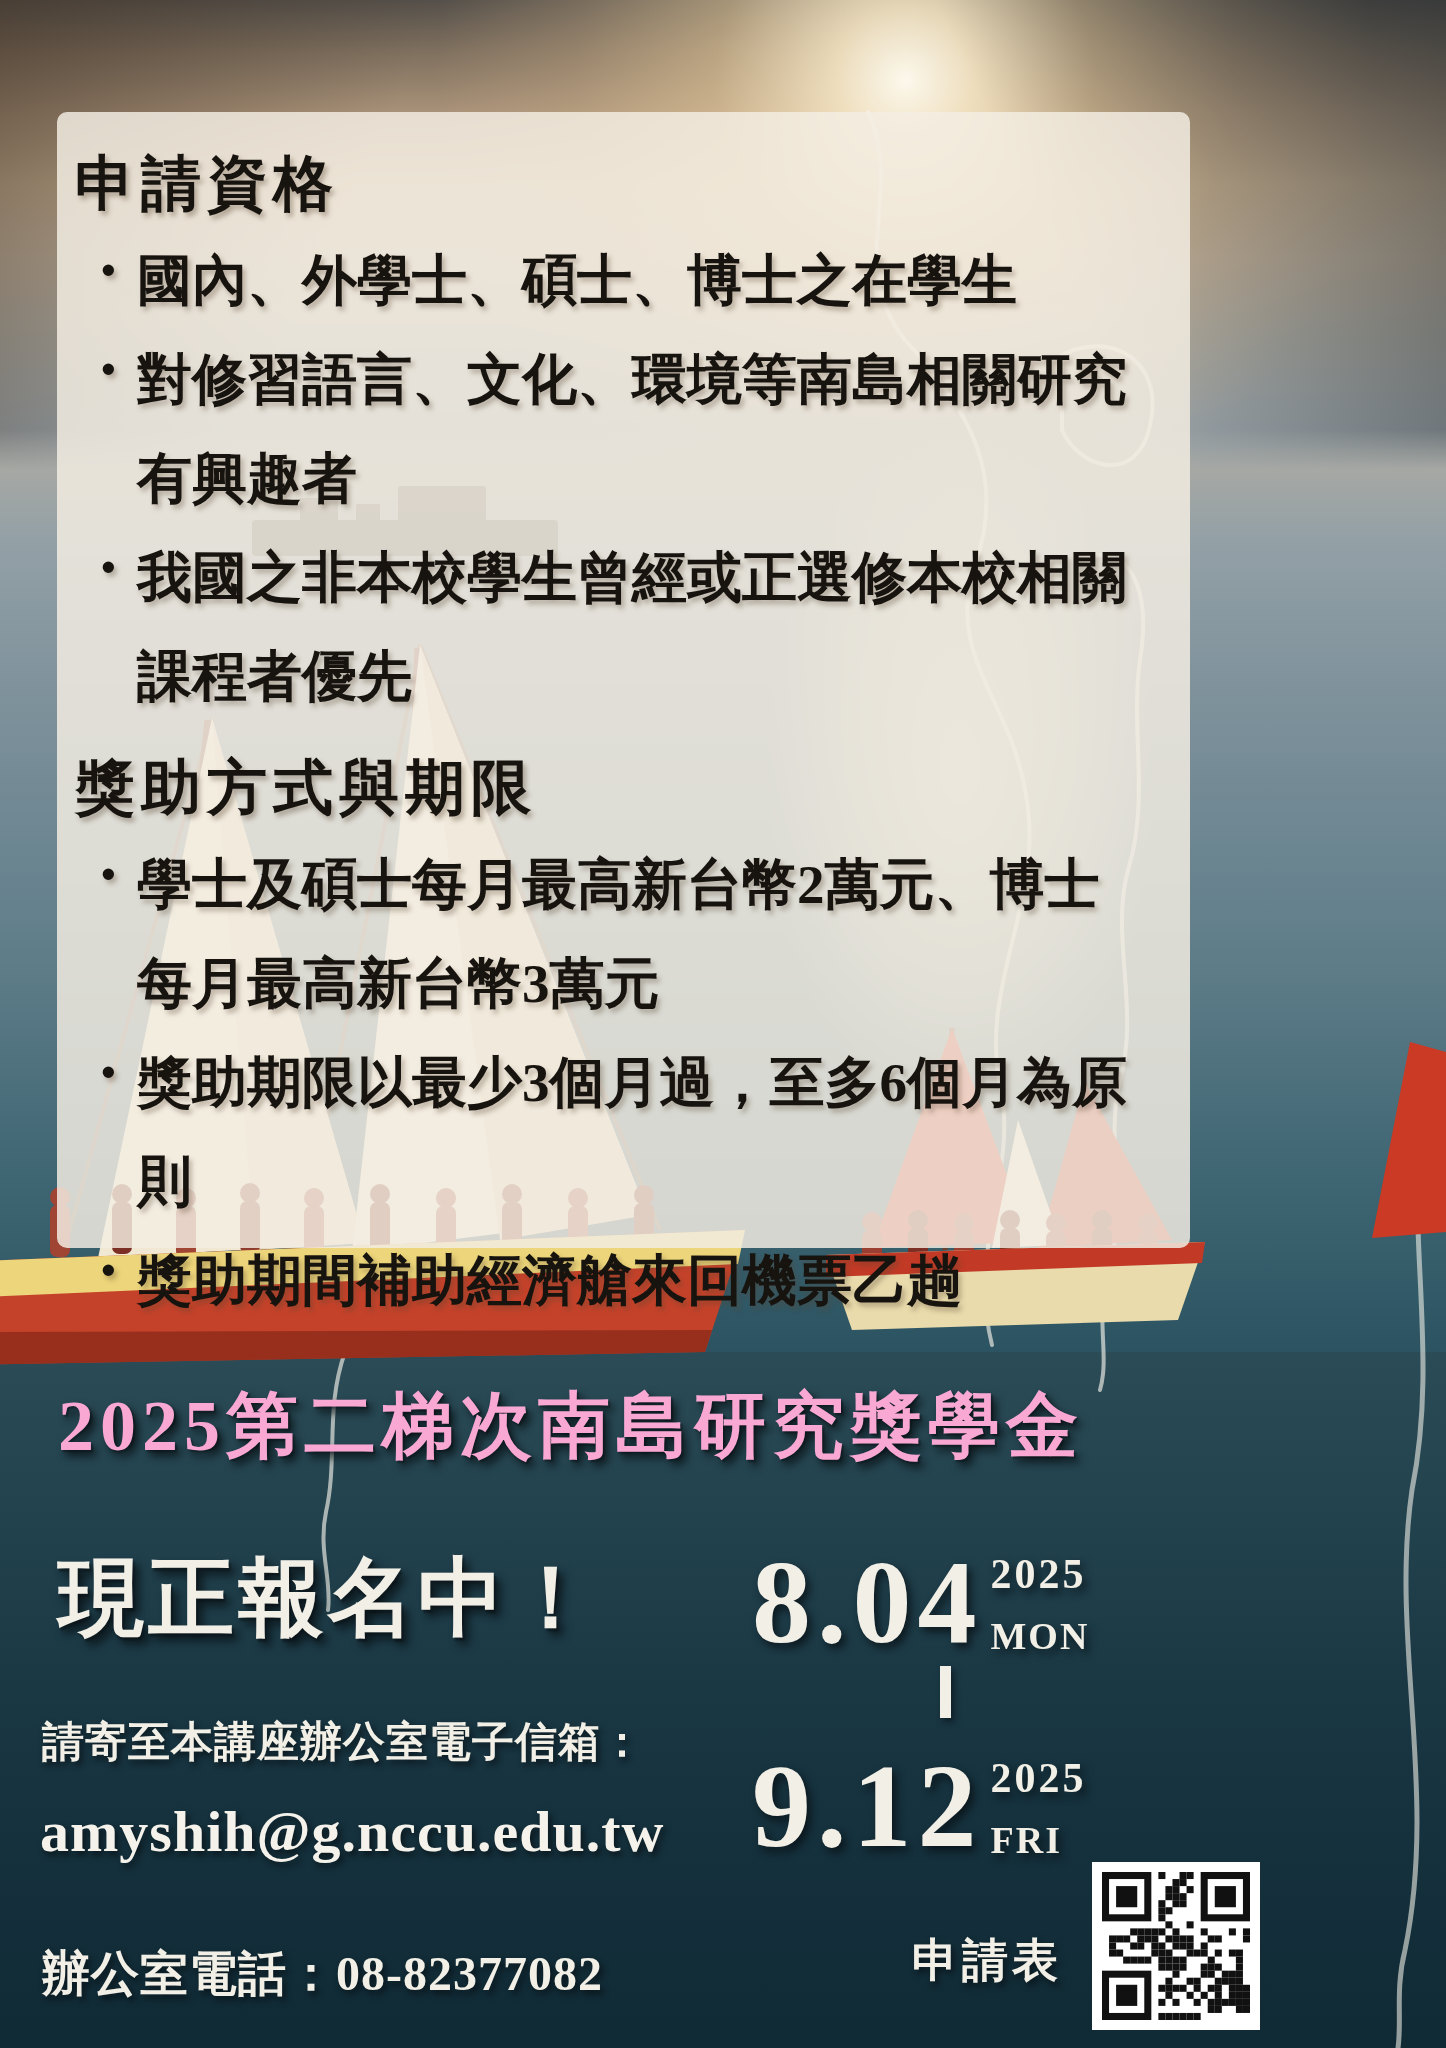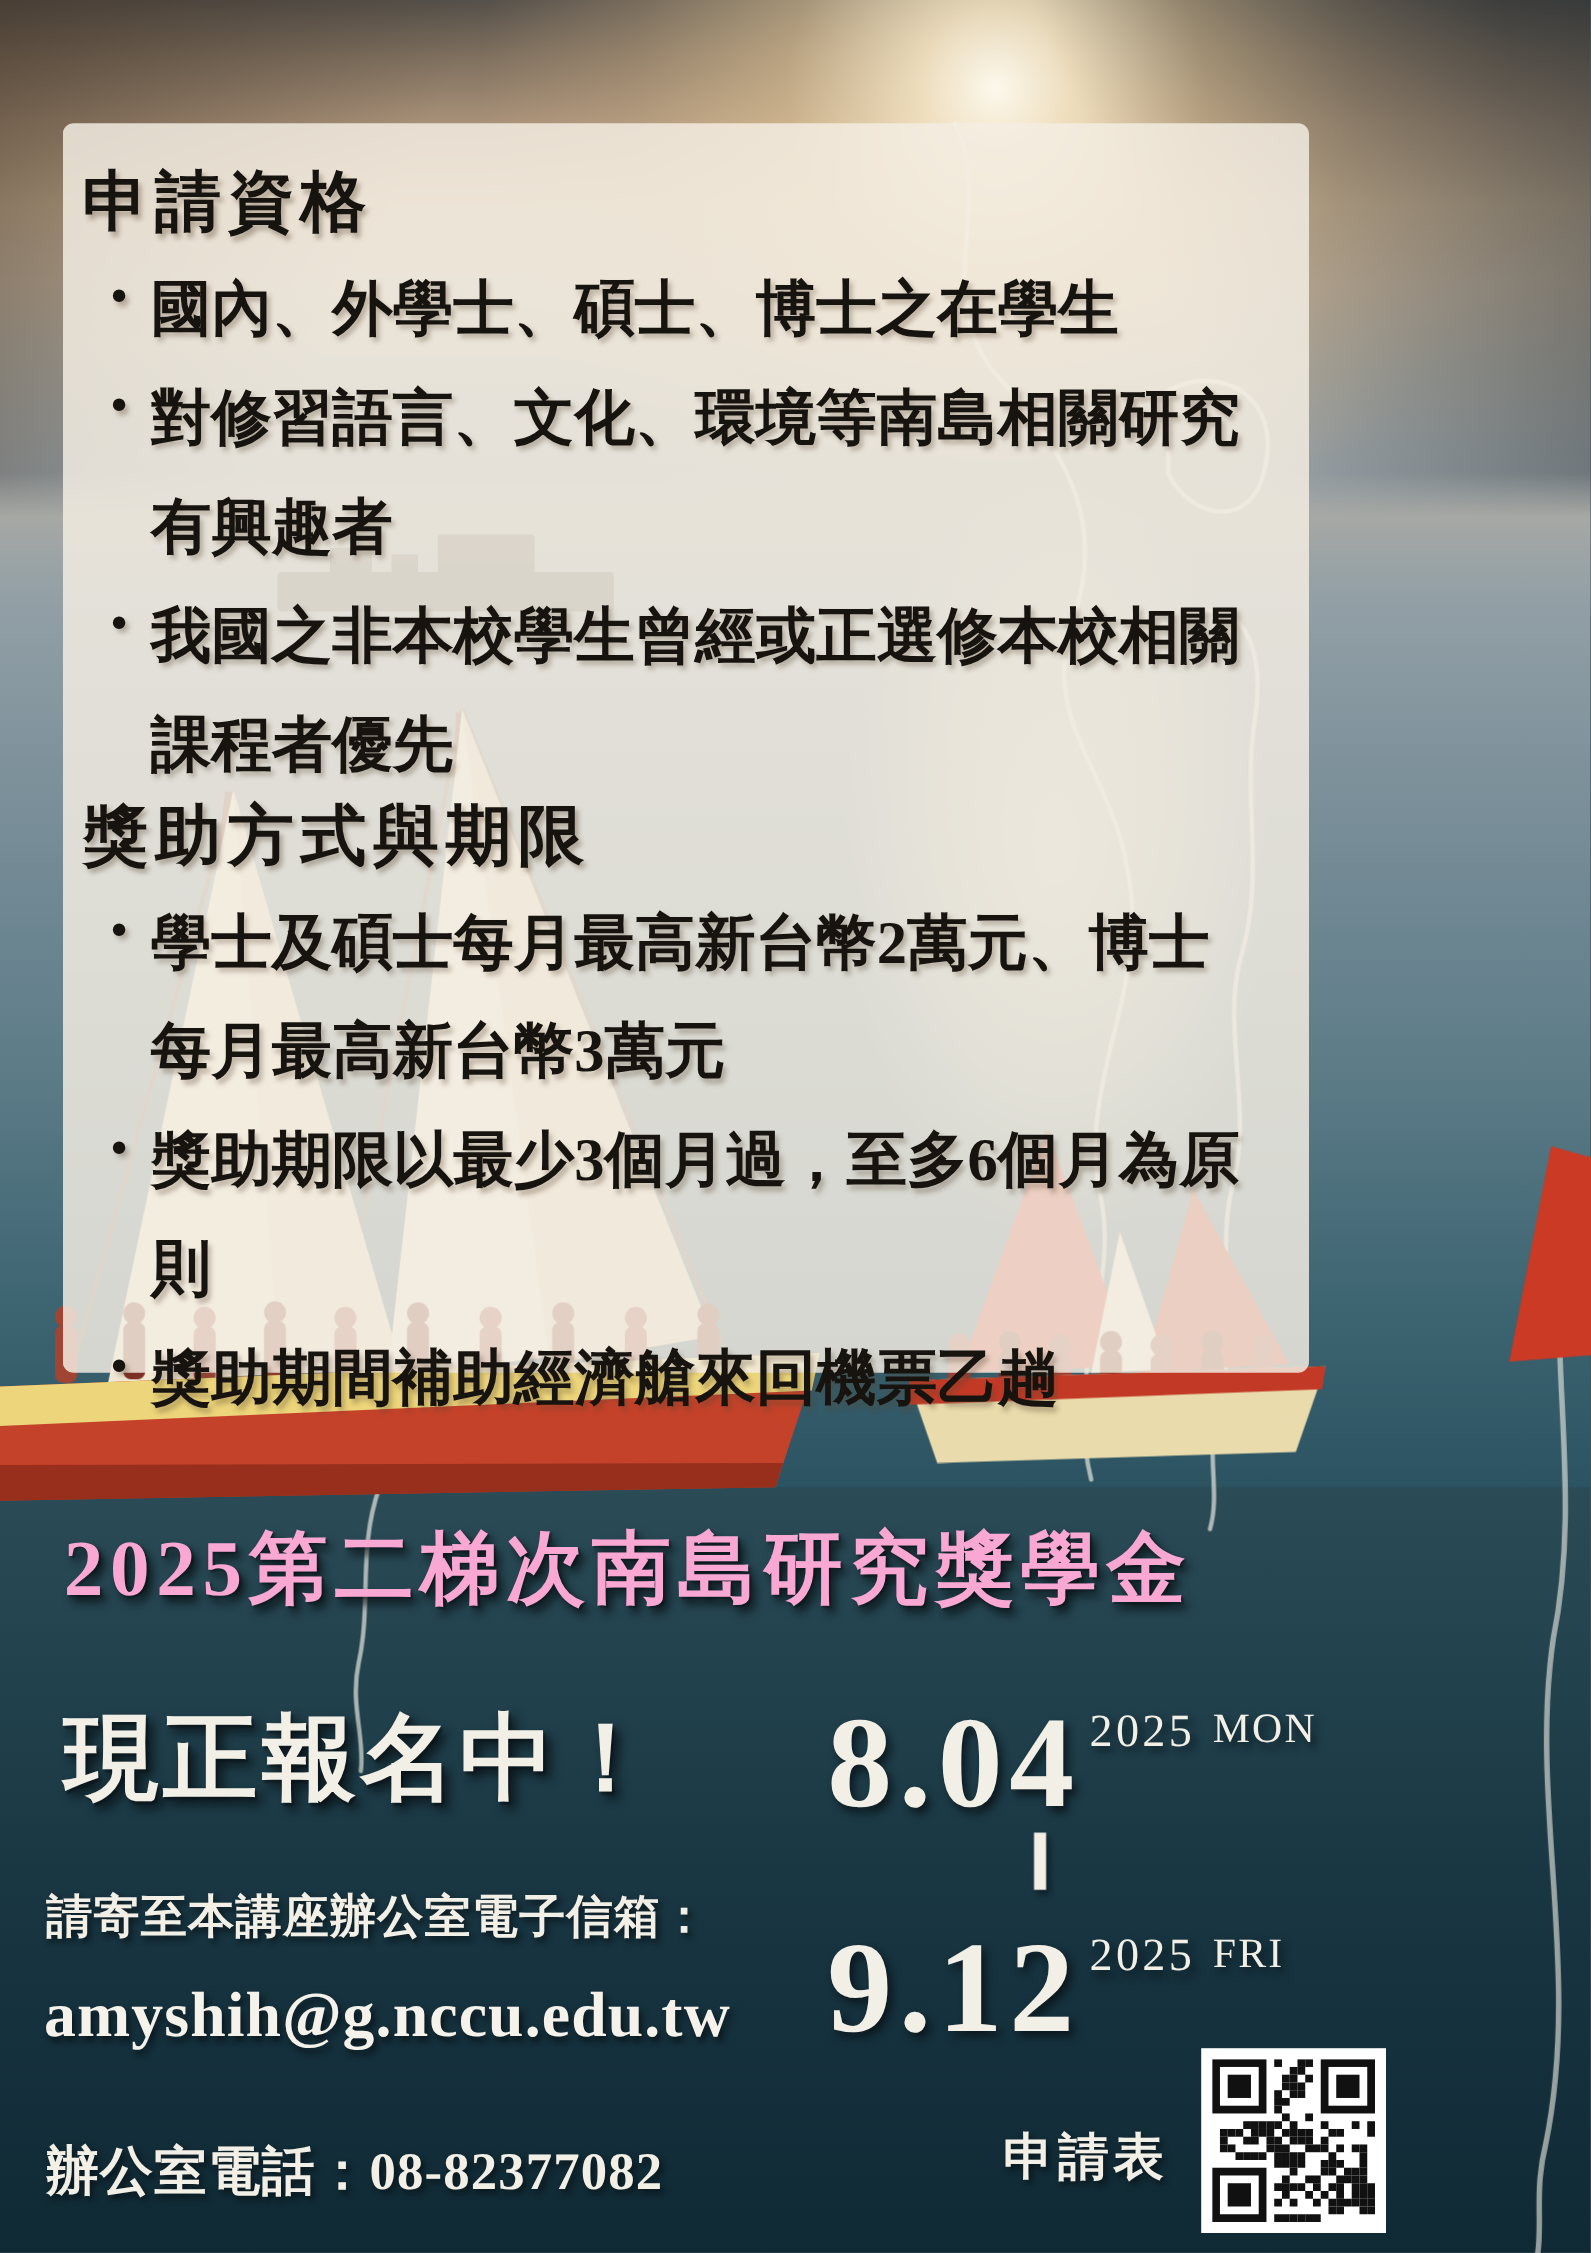--- a/index.html
+++ b/index.html
@@ -34,34 +34,34 @@
   .info-panel { position:absolute; left:57px; top:112px; width:1133px; height:1136px;
     background:rgba(243,237,226,.84); border-radius:10px;
     padding:38px 40px 0 18px; color:#17130f;
   }
   .panel-heading { font-size:60px; font-weight:bold; letter-spacing:6px; line-height:1.15;
     text-shadow:3px 4px 5px rgba(90,70,50,.40); }
   .panel-list { list-style:none; margin:12px 0 0 0; }
   .panel-list li { position:relative; font-size:55px; font-weight:bold; line-height:1.8;
     padding-left:62px; max-width:1200px; text-shadow:3px 4px 5px rgba(90,70,50,.35); }
   .panel-list li::before { content:"\2022"; position:absolute; left:26px; top:2px; font-size:42px; }
-  .heading-funding { }
+  .heading-funding { margin-top:28px; }
 
   
   .big-title { position:absolute; left:58px; top:1378px; font-size:72px; font-weight:bold;
     letter-spacing:6px; color:#f9a8d4; text-shadow:5px 6px 9px rgba(8,14,18,.85), 2px 2px 2px rgba(8,14,18,.5); }
   .subtitle { position:absolute; left:58px; top:1540px; font-size:86px; font-weight:bold;
     letter-spacing:4px; color:#f2efe6; text-shadow:6px 7px 10px rgba(8,14,18,.85), 2px 3px 2px rgba(8,14,18,.5); }
 
   .date-row { position:absolute; display:flex; gap:8px; color:#f2efe6;
     text-shadow:4px 5px 8px rgba(8,14,18,.75); }
   .date-start { left:752px; top:1544px; }
   .date-end { left:752px; top:1748px; }
   .date-big { font-size:118px; font-weight:bold; line-height:1; letter-spacing:6px; }
-  .date-side { display:flex; gap:16px; padding-top:6px; font-weight:normal; }
+  .date-side { display:flex; flex-direction:column; gap:16px; padding-top:6px; font-weight:bold; }
   .date-year { font-size:42px; letter-spacing:3px; }
   .date-weekday { font-size:38px; letter-spacing:2px; }
   .date-sep { position:absolute; left:940px; top:1666px; width:11px; height:52px;
     background:#f2efe6; box-shadow:3px 4px 6px rgba(8,14,18,.6); }
 
   .email-label { position:absolute; left:42px; top:1714px; font-size:42px; font-weight:bold;
     letter-spacing:1px; color:#f2efe6; text-shadow:3px 4px 6px rgba(8,14,18,.75); }
   .email { position:absolute; left:40px; top:1798px; font-size:58px; font-weight:bold;
     letter-spacing:1px; color:#f4f2ea; text-shadow:3px 4px 6px rgba(8,14,18,.75); }
   .phone { position:absolute; left:42px; top:1942px; font-size:48px; font-weight:bold;

